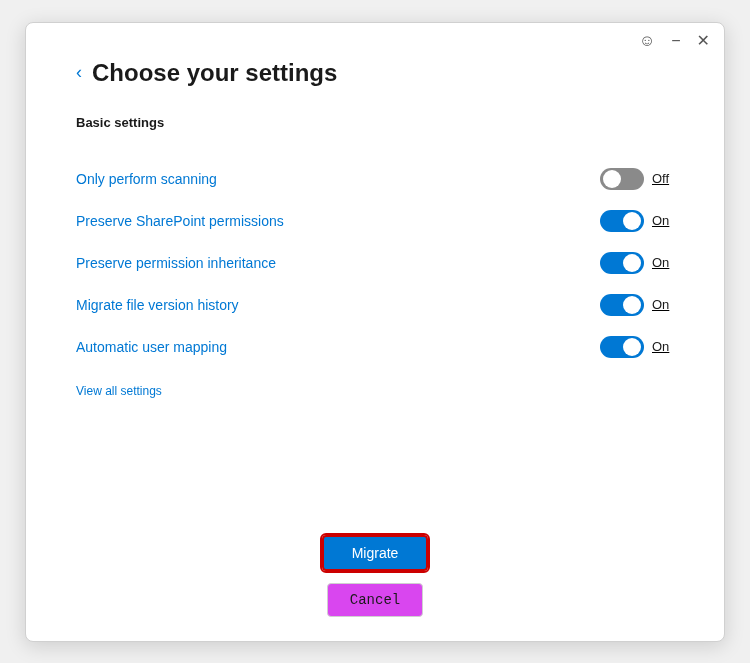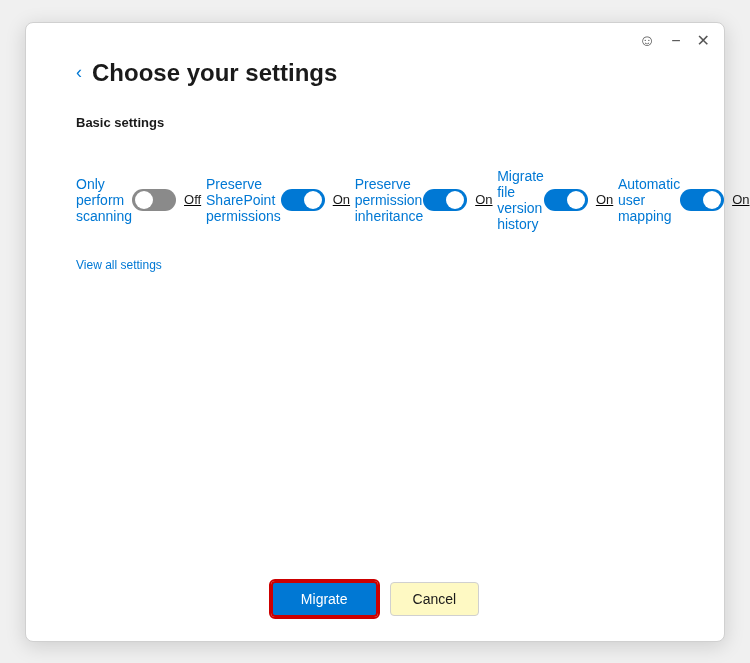--- a/index.html
+++ b/index.html
@@ -75,21 +75,21 @@
 
     .section-label {
       font-size: 13px;
       font-weight: 700;
       color: #1a1a1a;
       margin-bottom: 28px;
     }
 
     .settings-list {
       display: flex;
-      flex-direction: row;
+      flex-direction: column;
       gap: 0;
     }
 
     .setting-row {
       display: flex;
       align-items: center;
       justify-content: space-between;
       padding: 10px 0;
     }
 
@@ -159,46 +159,47 @@
     .spacer {
       flex: 1;
     }
 
     .footer {
       display: flex;
       justify-content: center;
       align-items: center;
       gap: 12px;
       padding: 16px 50px 24px 50px;
+      flex-direction: column;
     }
 
     .btn-migrate {
       background: #0078d4;
       color: #ffffff;
       border: 2px solid #cc0000;
       border-radius: 4px;
       padding: 8px 28px;
       font-size: 14px;
       font-weight: 500;
       cursor: pointer;
       font-family: 'Segoe UI', Arial, sans-serif;
       outline: 2px solid #cc0000;
       outline-offset: 0px;
     }
 
     .btn-cancel {
-      background: #fef9c3;
+      background: #d946ef;
       color: #1a1a1a;
       border: 1px solid #d0d0d0;
       border-radius: 4px;
       padding: 8px 22px;
       font-size: 14px;
       font-weight: 400;
       cursor: pointer;
-      font-family: Liberation Sans, sans-serif;
+      font-family: Liberation Mono, monospace;
     }
   </style>
 </head>
 <body>
 
 <div class="window">
 
   <div class="title-bar">
     <span class="title-bar-icon">☺</span>
     <span class="title-bar-icon">−</span>

